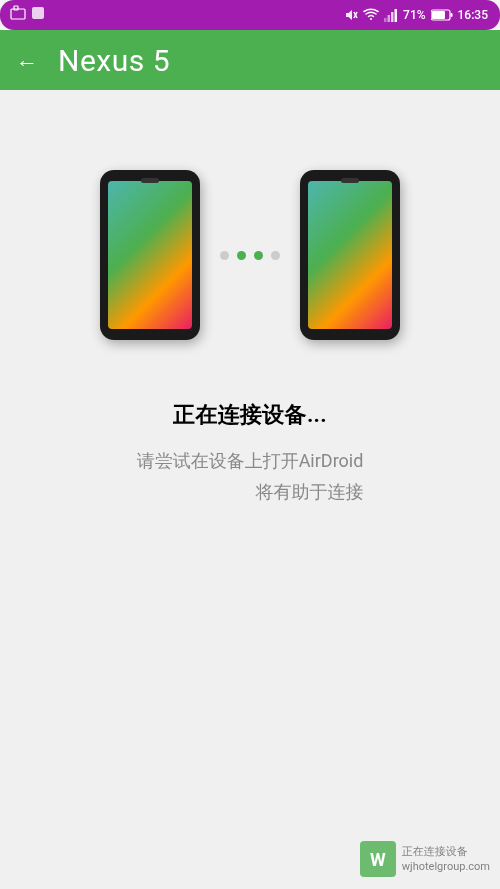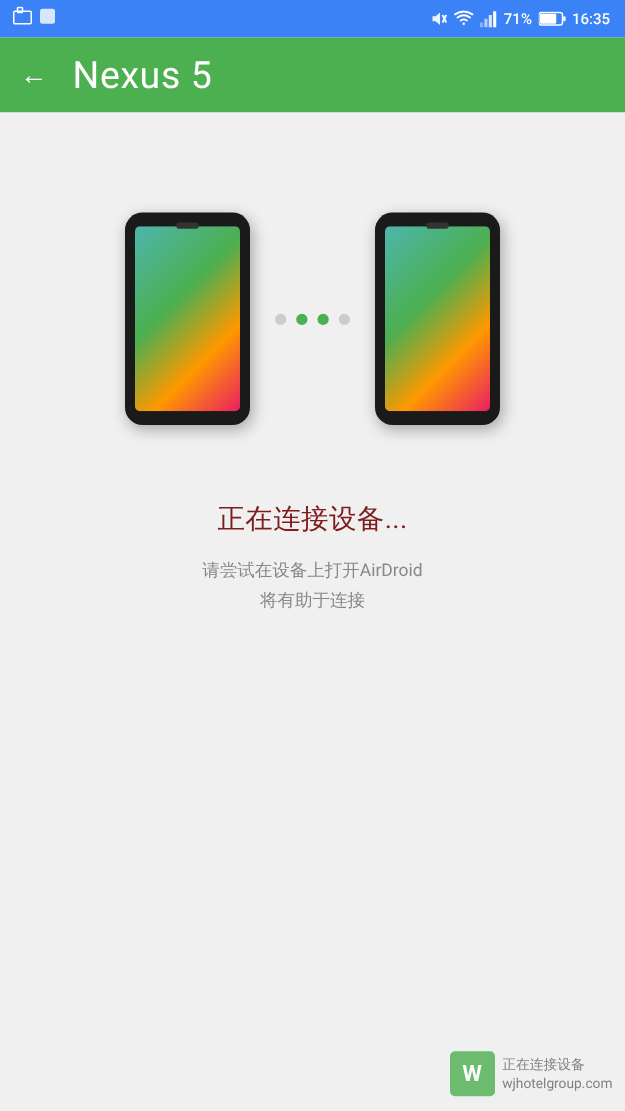--- a/index.html
+++ b/index.html
@@ -14,26 +14,27 @@
       font-family: 'Roboto', Arial, sans-serif;
       background: #f5f5f5;
       overflow: hidden;
       position: relative;
     }
 
     
     .status-bar {
       width: 100%;
       height: 30px;
-      background: #3b82f6;
+      background: #a21caf;
       display: flex;
       align-items: center;
       justify-content: flex-end;
       padding: 0 12px;
       gap: 6px;
+      border-radius: 14px;
     }
 
     .status-bar-left {
       position: absolute;
       left: 10px;
       top: 5px;
       display: flex;
       gap: 4px;
       align-items: center;
     }
@@ -163,29 +164,29 @@
     
     .status-section {
       display: flex;
       flex-direction: column;
       align-items: center;
       gap: 16px;
     }
 
     .connecting-text {
       font-size: 22px;
-      color: #7f1d1d;
-      font-weight: 400;
+      color: #000000;
+      font-weight: 700;
       letter-spacing: 0.3px;
     }
 
     .hint-text {
-      font-size: 14px;
+      font-size: 18px;
       color: #888;
-      text-align: center;
+      text-align: right;
       line-height: 1.7;
     }
 
     
     .watermark {
       position: absolute;
       bottom: 12px;
       right: 10px;
       display: flex;
       align-items: center;

